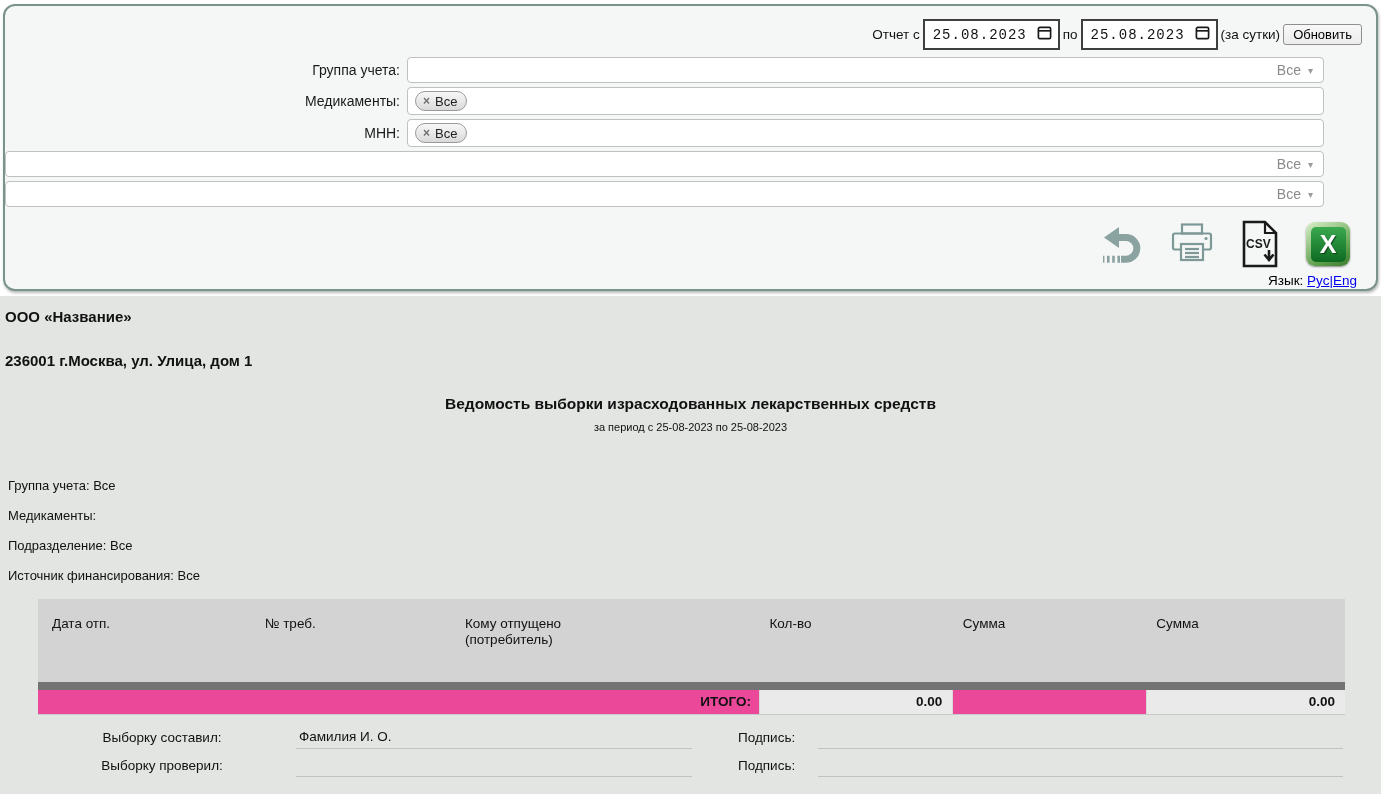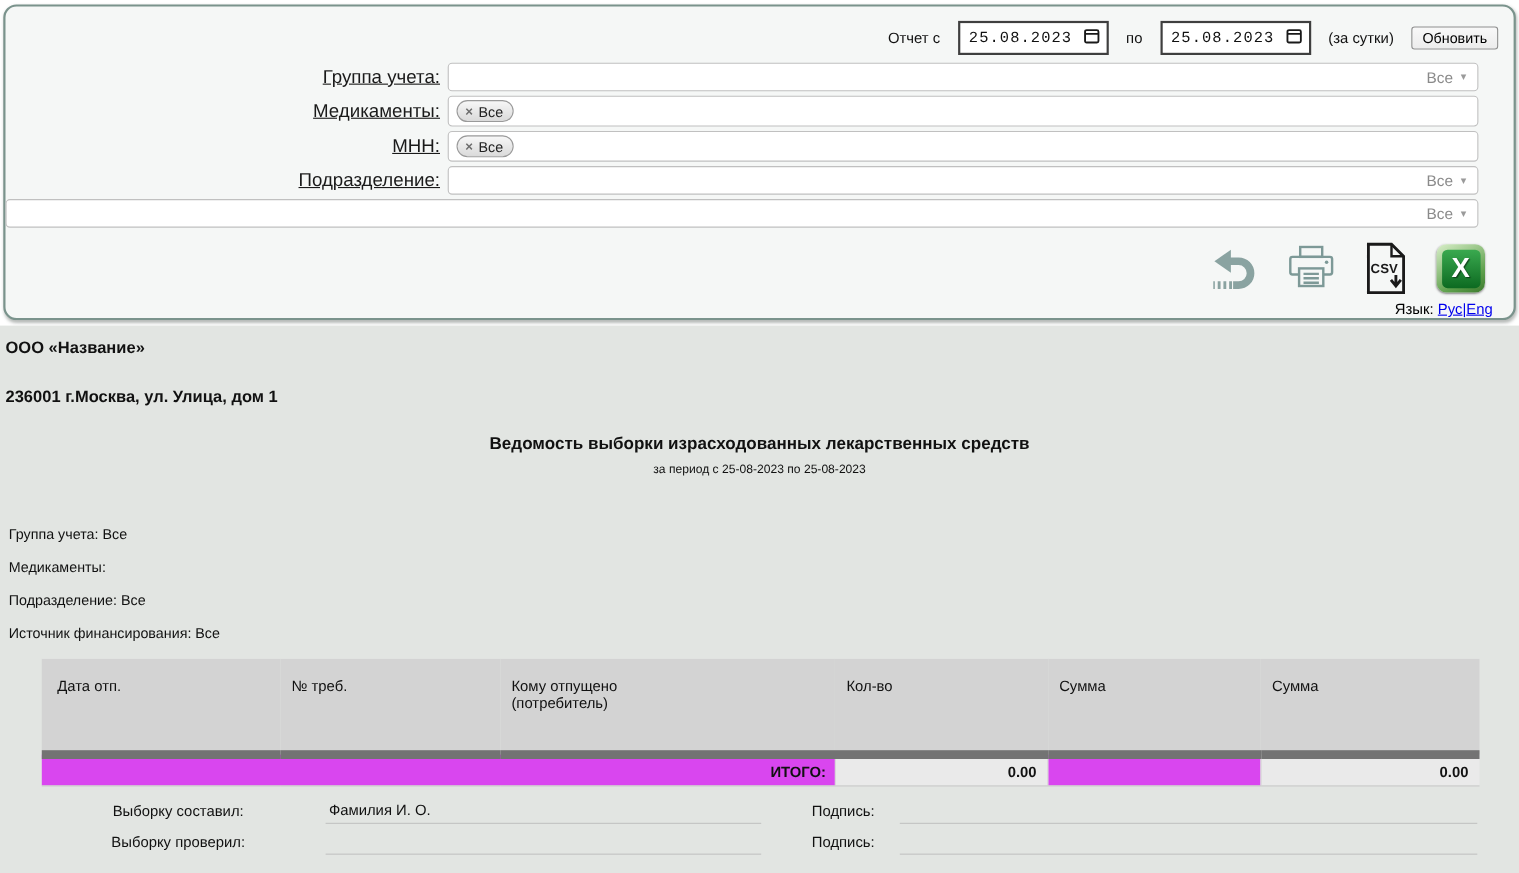--- a/index.html
+++ b/index.html
@@ -16,21 +16,21 @@
   .panel {
     margin: 4px 3px 0 3px;
     height: 287px;
     background: #f5f7f6;
     border: 2px solid #7a938c;
     border-radius: 12px;
     box-shadow: 1px 2px 3px rgba(90,100,96,.45);
   }
   .date-row {
     display: flex; justify-content: flex-end; align-items: center;
-    gap: 16px; padding: 13px 14px 0 0; font-size: 13.5px;
+    gap: 3px; padding: 13px 14px 0 0; font-size: 13.5px;
   }
   .date-input {
     width: 137px; height: 31px;
     border: 2px solid #3f3f3f; background: #fff;
     display: flex; align-items: center; justify-content: space-between;
     padding: 0 6px 0 8px;
     font-family: Liberation Mono, monospace;
     font-size: 14px; letter-spacing: 1px;
     cursor: text;
   }
@@ -39,23 +39,23 @@
     font-family: "Liberation Sans", sans-serif;
     font-size: 13px; color: #000;
     background: linear-gradient(#f8f8f8, #ececec);
     border: 1px solid #8f8f8f; border-radius: 3px;
     padding: 2px 9px; cursor: pointer;
   }
   .filter-rows { margin-top: 7px; }
   .filter-row { display: flex; align-items: center; margin-bottom: 4px; }
   .filter-label {
     width: 402px; text-align: right; padding-right: 7px;
-    font-size: 17px; color: #1a1a1a; flex: 0 0 auto; text-decoration: underline;
-  }
-  .filter-control { flex: 1; margin-right: 32px; }
+    font-size: 14px; color: #1a1a1a; flex: 0 0 auto;
+  }
+  .filter-control { flex: 1; margin-right: 52px; }
   .select-box {
     height: 26px; background: #fff;
     border: 1px solid #c0c0c0; border-radius: 4px;
     display: flex; align-items: center; justify-content: flex-end;
     padding-right: 10px; gap: 7px;
     font-size: 14px; color: #8a8a8a; cursor: pointer;
   }
   .select-arrow { font-size: 10px; color: #9a9a9a; }
   .multi-box {
     height: 28px; background: #fff;
@@ -114,21 +114,21 @@
   .report-table th {
     background: #d3d3d3; text-align: left; vertical-align: top;
     font-weight: normal; font-size: 13.5px;
     height: 87px; padding: 17px 6px 0 10px;
     border-bottom: 8px solid #737373;
   }
   .report-table th.col-first { padding-left: 14px; }
   .th-wrap { display: inline-block; max-width: 118px; line-height: 16px; }
   .report-table td {
     font-size: 13.5px; font-weight: bold; height: 28px;
-    border-bottom: 1px solid #c9c9c9; background: #d946ef;
+    border-bottom: 1px solid #c9c9c9; background: #ec4899;
   }
   td.totals-label { text-align: right; padding-right: 8px; }
   td.num { text-align: right; padding-right: 10px; border-left: 1px solid #d8d8d8; }
   td.shade { background: #eaeaea; }
 
   .signatures { margin: 6px 38px 0 38px; }
   .sig-row { display: flex; align-items: flex-end; height: 28px; font-size: 13.5px; }
   .sig-label { width: 258px; text-align: center; padding: 0 10px 4px 0; flex: 0 0 auto; }
   .sig-value {
     width: 396px; border-bottom: 1px solid #c2c2c2;
@@ -193,21 +193,20 @@
         <div class="multi-box">
           <span class="tag">
             <span class="tag-x">×</span>
             <span>Все</span>
           </span>
         </div>
       </div>
     </div>
 
     <div class="filter-row">
-      <div class="filter-label">Подразделение:</div>
       <div class="filter-control">
         <div class="select-box">
           <span>Все</span>
           <span class="select-arrow">▾</span>
         </div>
       </div>
     </div>
 
     <div class="filter-row">
       <div class="filter-control">

